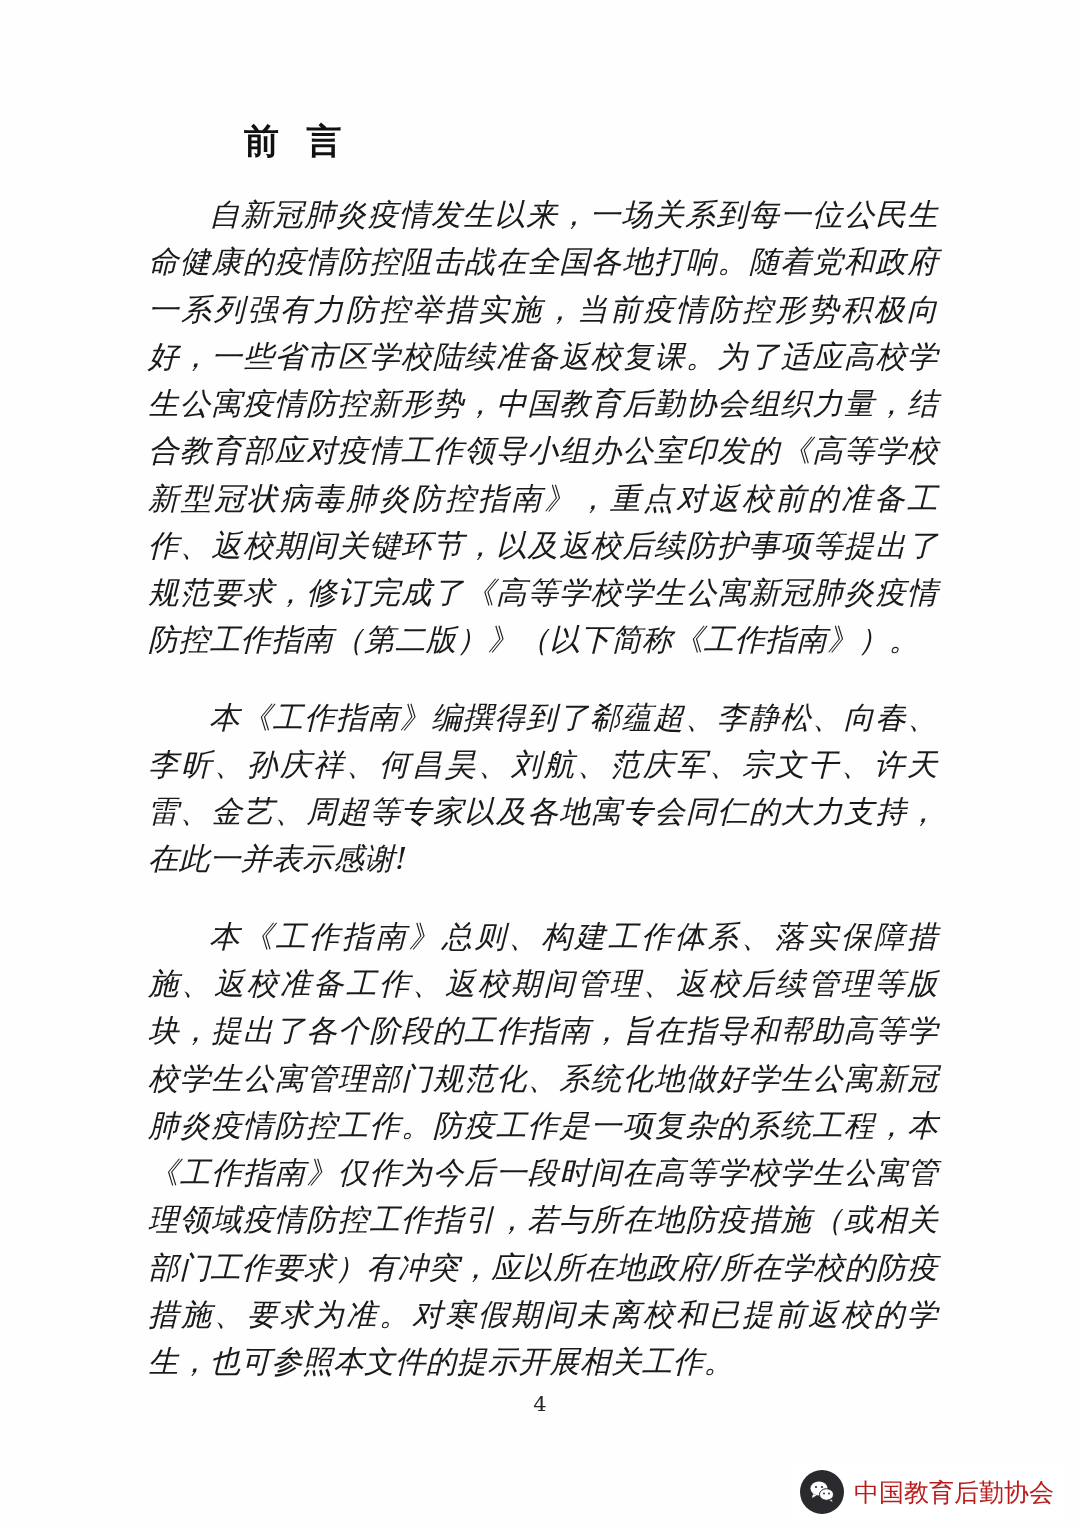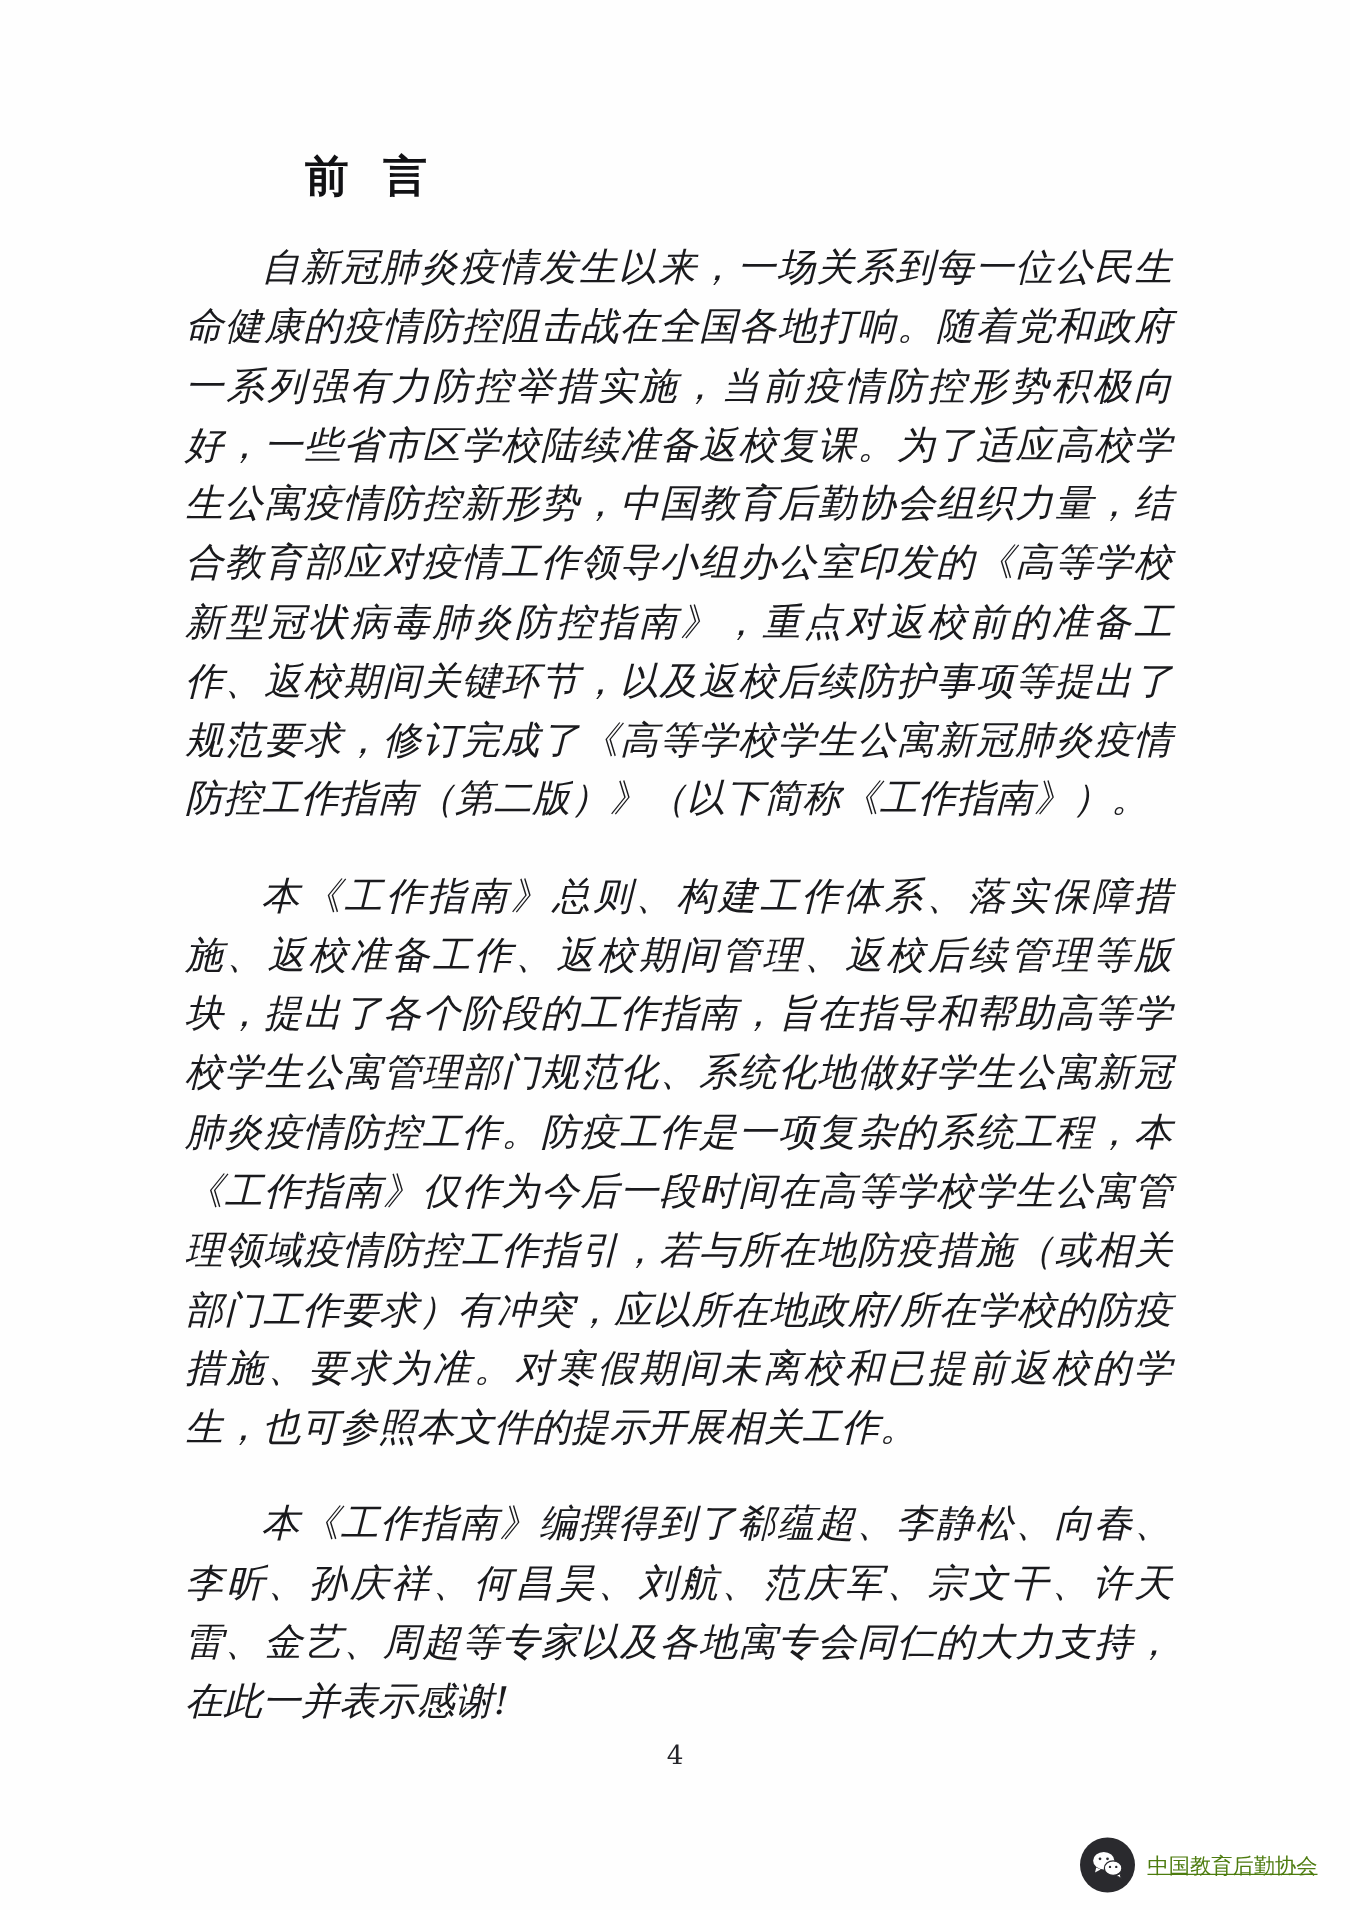--- a/index.html
+++ b/index.html
@@ -73,38 +73,37 @@
     height: 44px;
     border-radius: 50%;
     background: #2a2a2e;
     display: flex;
     align-items: center;
     justify-content: center;
     flex: 0 0 auto;
   }
   .footer-logo svg { display: block; }
   .footer-text {
-    font-size: 17px;
-    color: #4d7c0f;
+    font-size: 25px;
+    color: #b91c1c;
     font-family: "DejaVu Sans", "Liberation Sans", sans-serif;
     white-space: nowrap;
-    text-decoration: underline;
   }
 </style>
 </head>
 <body>
 
 <div class="page">
 
   <div class="content">
     <h1 class="heading">前 言</h1>
 
     <p class="para">自新冠肺炎疫情发生以来，一场关系到每一位公民生命健康的疫情防控阻击战在全国各地打响。随着党和政府一系列强有力防控举措实施，当前疫情防控形势积极向好，一些省市区学校陆续准备返校复课。为了适应高校学生公寓疫情防控新形势，中国教育后勤协会组织力量，结合教育部应对疫情工作领导小组办公室印发的《高等学校新型冠状病毒肺炎防控指南》，重点对返校前的准备工作、返校期间关键环节，以及返校后续防护事项等提出了规范要求，修订完成了《高等学校学生公寓新冠肺炎疫情防控工作指南（第二版）》（以下简称《工作指南》）。</p>
+    <p class="para">本《工作指南》编撰得到了郗蕴超、李静松、向春、李昕、孙庆祥、何昌昊、刘航、范庆军、宗文干、许天雷、金艺、周超等专家以及各地寓专会同仁的大力支持，在此一并表示感谢!</p>
     <p class="para">本《工作指南》总则、构建工作体系、落实保障措施、返校准备工作、返校期间管理、返校后续管理等版块，提出了各个阶段的工作指南，旨在指导和帮助高等学校学生公寓管理部门规范化、系统化地做好学生公寓新冠肺炎疫情防控工作。防疫工作是一项复杂的系统工程，本《工作指南》仅作为今后一段时间在高等学校学生公寓管理领域疫情防控工作指引，若与所在地防疫措施（或相关部门工作要求）有冲突，应以所在地政府/所在学校的防疫措施、要求为准。对寒假期间未离校和已提前返校的学生，也可参照本文件的提示开展相关工作。</p>
-    <p class="para">本《工作指南》编撰得到了郗蕴超、李静松、向春、李昕、孙庆祥、何昌昊、刘航、范庆军、宗文干、许天雷、金艺、周超等专家以及各地寓专会同仁的大力支持，在此一并表示感谢!</p>
   </div>
 
   <div class="page-number">4</div>
 
   <div class="footer-badge">
     <span class="footer-logo">
       <svg width="30" height="30" viewBox="0 0 30 30" aria-hidden="true">
         <ellipse cx="12" cy="11.5" rx="8.5" ry="7" fill="#ffffff"></ellipse>
         <polygon points="6,17 5,21 9.5,18.5" fill="#ffffff"></polygon>
         <circle cx="9" cy="10" r="1.1" fill="#2a2a2e"></circle>

